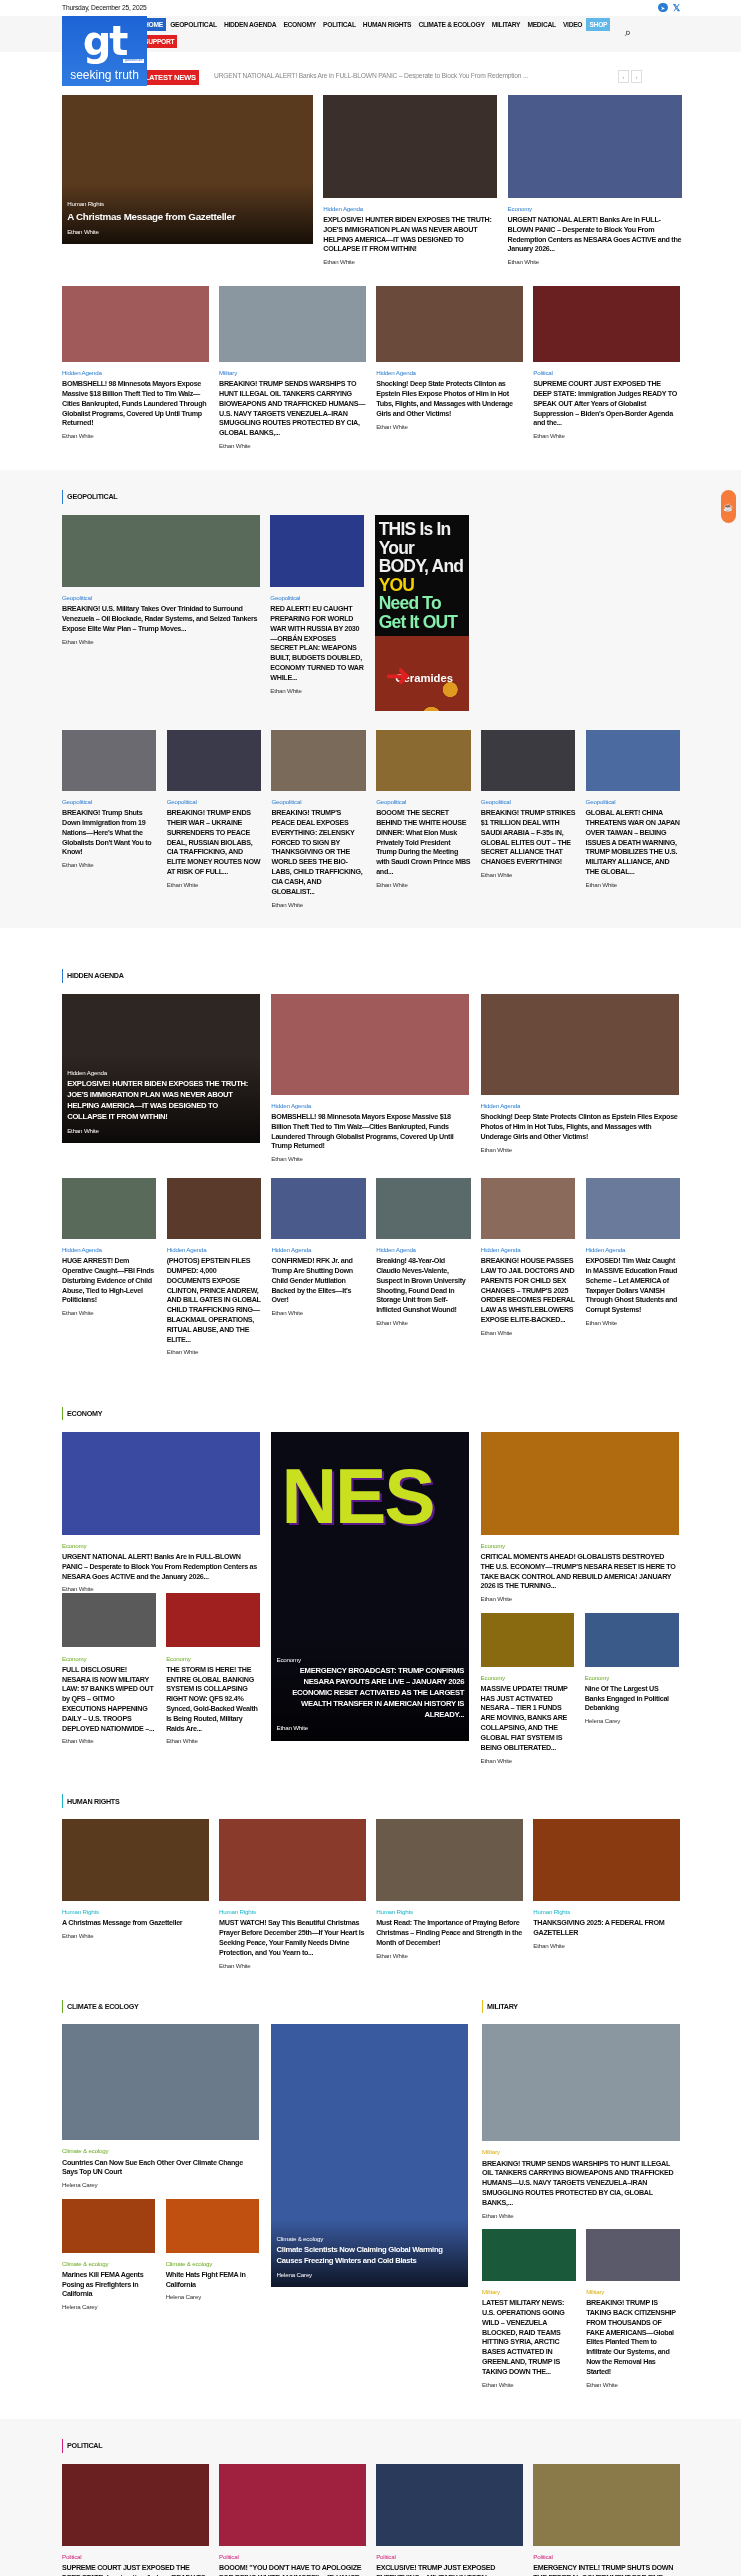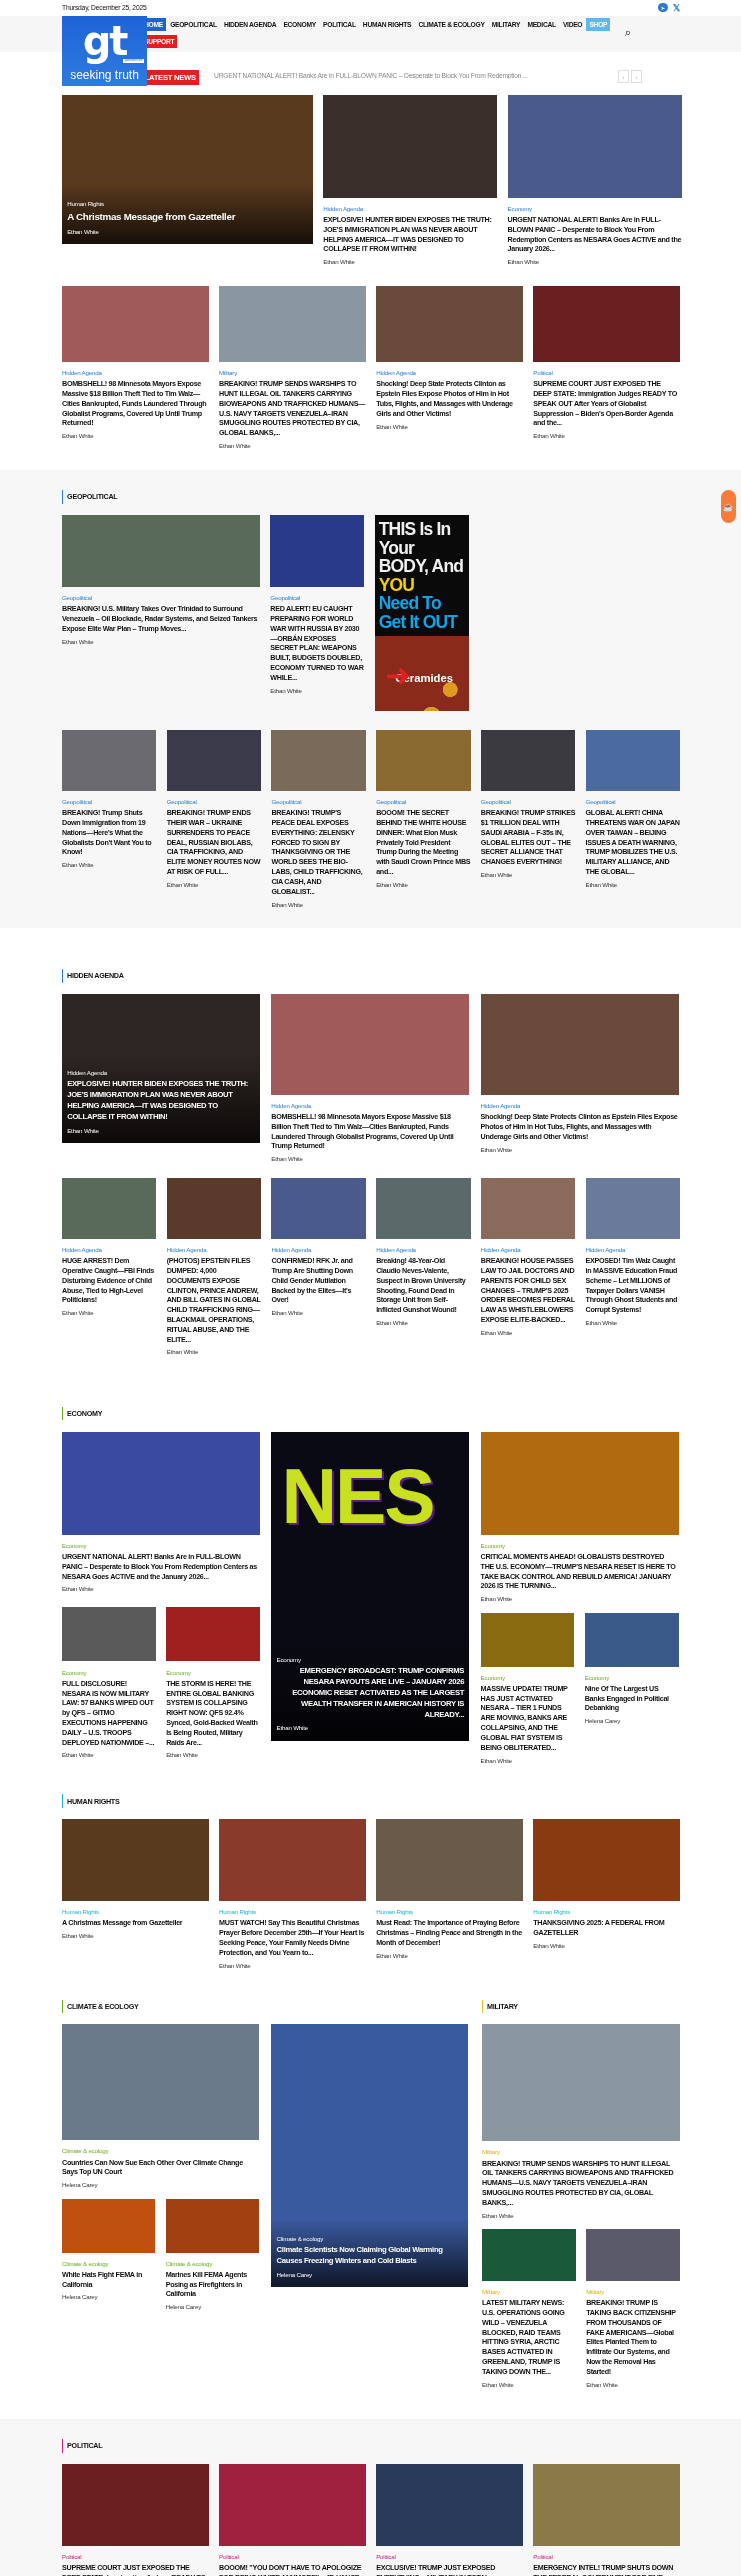--- a/index.html
+++ b/index.html
@@ -158,21 +158,21 @@
             <div class="img" style="height: 72px; background: rgb(42, 58, 138);"></div>
             <div class="cat">Geopolitical</div>
             <div class="title">RED ALERT! EU CAUGHT PREPARING FOR WORLD WAR WITH RUSSIA BY 2030—ORBÁN EXPOSES SECRET PLAN: WEAPONS BUILT, BUDGETS DOUBLED, ECONOMY TURNED TO WAR WHILE...</div>
             <div class="author">Ethan White</div>
           </div>
         </div>
       <div class="img" style="height:196px;background:#1a0a0a">
         <div style="background:#0a0a0a;padding:5.2px 4.1px;font-weight:bold;font-size:17.5px;line-height:18.5px;letter-spacing:-0.8px;color:#f0f0f0;font-family:'Liberation Sans',sans-serif">
           <div>THIS Is In Your</div>
           <div><span>BODY, And </span><span style="color:#f5d000">YOU</span></div>
-          <div style="color:#0ea5e9">Need To Get It OUT</div>
+          <div style="color:#86efac">Need To Get It OUT</div>
         </div>
         <div style="height:134px;background:radial-gradient(circle at 60% 60%,#e09a20 0 9.3px,transparent 9.8px),radial-gradient(circle at 35% 70%,#e09a20 0 11.3px,transparent 12px),radial-gradient(circle at 80% 40%,#e09a20 0 7.2px,transparent 7.7px),#8a2a1a;position:relative">
           <span style="position:absolute;right:15.5px;top:36px;color:#fff;font-weight:bold;font-size:11.3px">Ceramides</span>
           <span style="position:absolute;left:10.3px;top:20.6px;color:#e02020;font-size:31px">➜</span>
         </div>
       </div>
     </div>
     <div class="grid" id="geo-row" style="grid-template-columns:repeat(6,1fr);gap:0 10.3px;margin-top:19px">
         <div>
           <div class="img" style="height: 61px; background: rgb(106, 106, 112);"></div>
@@ -269,41 +269,41 @@
         </div>
         <div>
           <div class="img" style="height: 61px; background: rgb(138, 106, 90);"></div>
           <div class="cat">Hidden Agenda</div>
           <div class="title">BREAKING! HOUSE PASSES LAW TO JAIL DOCTORS AND PARENTS FOR CHILD SEX CHANGES – TRUMP'S 2025 ORDER BECOMES FEDERAL LAW AS WHISTLEBLOWERS EXPOSE ELITE-BACKED...</div>
           <div class="author">Ethan White</div>
         </div>
         <div>
           <div class="img" style="height: 61px; background: rgb(106, 122, 154);"></div>
           <div class="cat">Hidden Agenda</div>
-          <div class="title">EXPOSED! Tim Walz Caught in MASSIVE Education Fraud Scheme – Let MILLIONS of Taxpayer Dollars VANISH Through Ghost Students and Corrupt Systems!</div>
+          <div class="title">EXPOSED! Tim Walz Caught in MASSIVE Education Fraud Scheme – Let AMERICA of Taxpayer Dollars VANISH Through Ghost Students and Corrupt Systems!</div>
           <div class="author">Ethan White</div>
         </div>
       </div>
   </div>
 </section>
 
 <section class="sec" style="padding-top:31px">
   <div class="wrap">
     <div class="sechead" style="border-color:#6aaa1e">ECONOMY</div>
     <div style="display:grid;grid-template-columns:198px 198px 198px;gap:0 11.3px">
       <div>
         <div id="eco-lm">
             <div>
               <div class="img" style="height: 103px; background: rgb(58, 74, 160);"></div>
               <div class="cat" style="color: rgb(106, 170, 30);">Economy</div>
               <div class="title">URGENT NATIONAL ALERT! Banks Are in FULL-BLOWN PANIC – Desperate to Block You From Redemption Centers as NESARA Goes ACTIVE and the January 2026...</div>
               <div class="author">Ethan White</div>
             </div>
           </div>
-        <div style="display:grid;grid-template-columns:1fr 1fr;gap:0 10.3px;margin-top:15px">
+        <div style="display:grid;grid-template-columns:1fr 1fr;gap:0 10.3px;margin-top:1px">
           <div id="eco-ls0">
               <div>
                 <div class="img" style="height: 54px; background: rgb(90, 90, 90);"></div>
                 <div class="cat" style="color: rgb(106, 170, 30);">Economy</div>
                 <div class="title">FULL DISCLOSURE! NESARA IS NOW MILITARY LAW: 57 BANKS WIPED OUT by QFS – GITMO EXECUTIONS HAPPENING DAILY – U.S. TROOPS DEPLOYED NATIONWIDE –...</div>
                 <div class="author">Ethan White</div>
               </div>
             </div>
           <div id="eco-ls1">
               <div>
@@ -395,36 +395,36 @@
         <div>
           <div id="cl-main">
               <div>
                 <div class="img" style="height: 116px; background: rgb(106, 122, 138);"></div>
                 <div class="cat" style="color: rgb(106, 170, 30);">Climate &amp; ecology</div>
                 <div class="title">Countries Can Now Sue Each Other Over Climate Change Says Top UN Court</div>
                 <div class="author">Helena Carey</div>
               </div>
             </div>
           <div style="display:grid;grid-template-columns:1fr 1fr;gap:0 10.3px;margin-top:10.3px">
+            <div id="cl-s0">
+                <div>
+                  <div class="img" style="height: 54px; background: rgb(160, 64, 16);"></div>
+                  <div class="cat" style="color: rgb(106, 170, 30);">Climate &amp; ecology</div>
+                  <div class="title">Marines Kill FEMA Agents Posing as Firefighters in California</div>
+                  <div class="author">Helena Carey</div>
+                </div>
+              </div>
             <div id="cl-s1">
                 <div>
                   <div class="img" style="height: 54px; background: rgb(192, 80, 16);"></div>
                   <div class="cat" style="color: rgb(106, 170, 30);">Climate &amp; ecology</div>
                   <div class="title">White Hats Fight FEMA in California</div>
                   <div class="author">Helena Carey</div>
                 </div>
               </div>
-            <div id="cl-s0">
-                <div>
-                  <div class="img" style="height: 54px; background: rgb(160, 64, 16);"></div>
-                  <div class="cat" style="color: rgb(106, 170, 30);">Climate &amp; ecology</div>
-                  <div class="title">Marines Kill FEMA Agents Posing as Firefighters in California</div>
-                  <div class="author">Helena Carey</div>
-                </div>
-              </div>
           </div>
         </div>
         <div class="img" id="cl-feat" style="height: 263px; background: rgb(58, 90, 160);">
             <div class="overlay">
               <div class="cat">Climate &amp; ecology</div>
               <div class="title" style="font-size: 7.7px; line-height: 10.8px;">Climate Scientists Now Claiming Global Warming Causes Freezing Winters and Cold Blasts</div>
               <div class="author">Helena Carey</div>
             </div>
           </div>
       </div>

